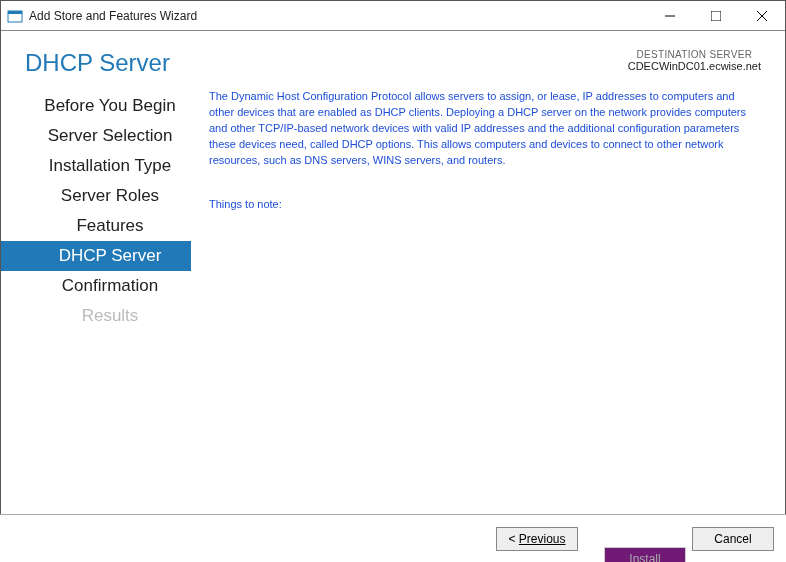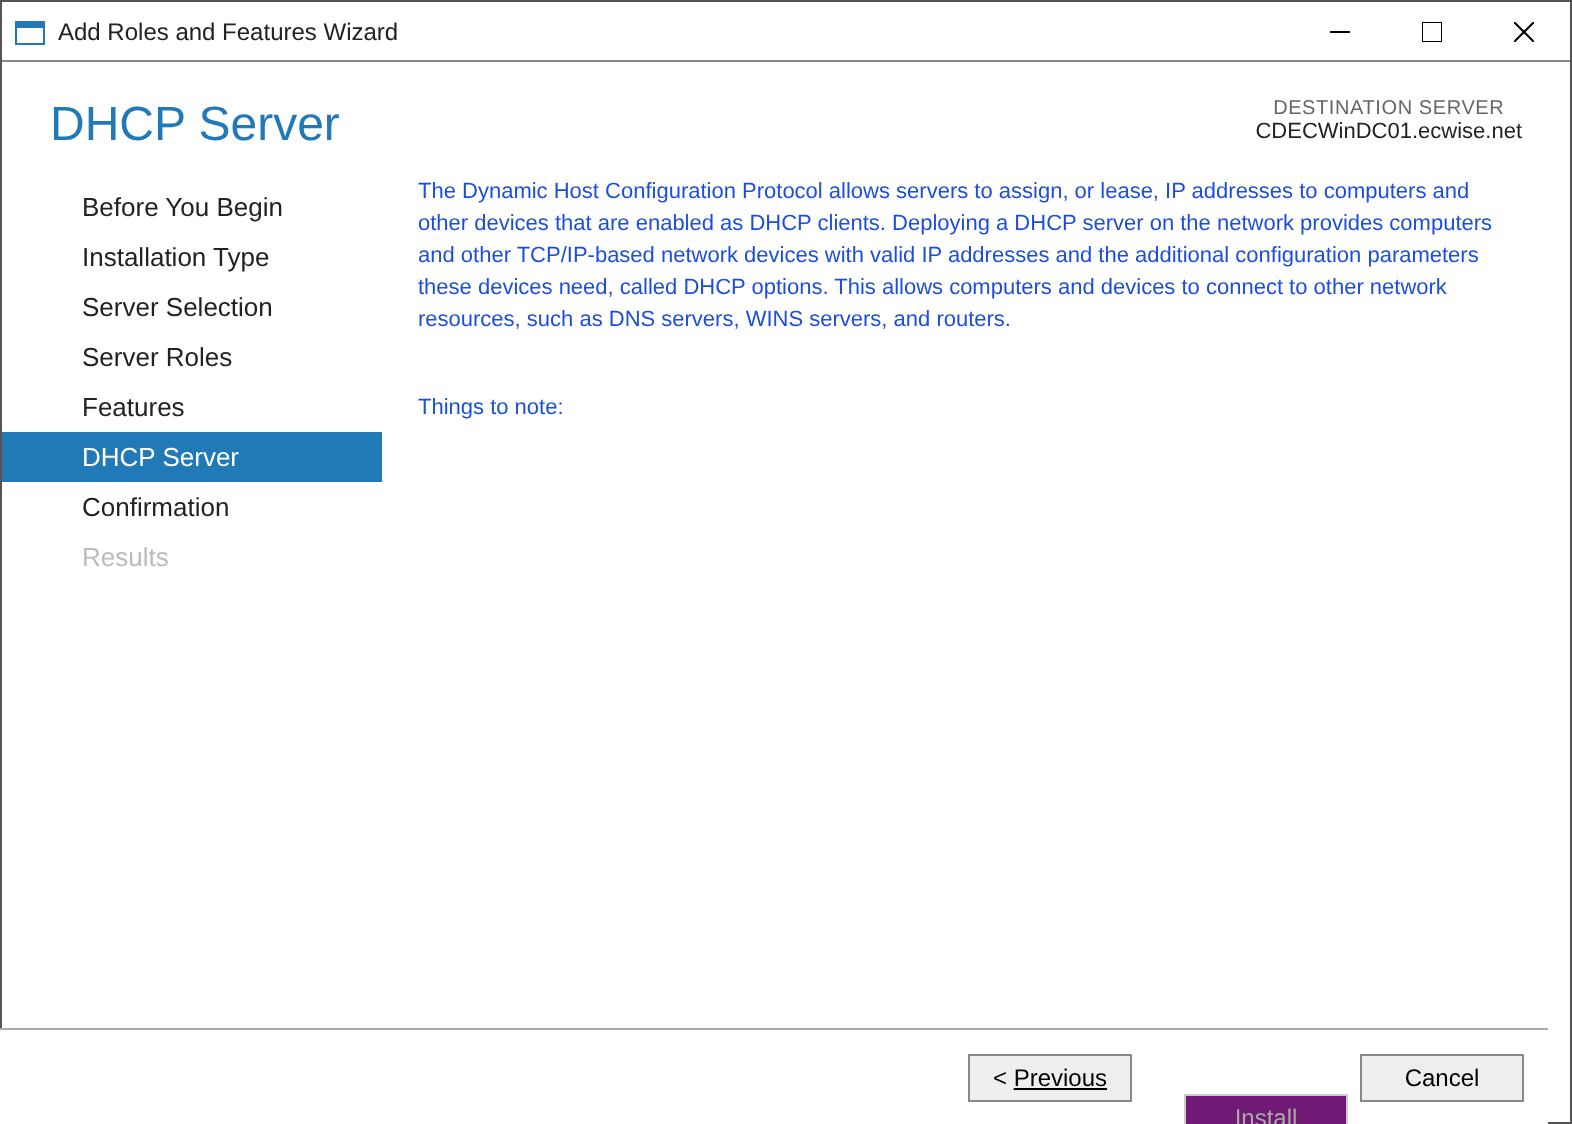--- a/index.html
+++ b/index.html
@@ -9,45 +9,45 @@
 .titlebar .title { font-size: 12px; color: #222; flex: 1; }
 .winctrl { width: 46px; height: 30px; display: flex; align-items: center; justify-content: center; }
 .winctrl svg { width: 10px; height: 10px; }
 .header { display: flex; justify-content: space-between; align-items: flex-start; padding: 18px 24px 8px 24px; }
 .header-title { font-size: 24px; font-weight: 300; color: #2279b7; }
 .header-dest { text-align: center; font-size: 11px; color: #555; }
 .header-dest .line1 { font-size: 10px; letter-spacing: 0.3px; color: #666; }
 .header-dest .line2 { font-size: 11px; color: #222; }
 .content { display: flex; height: 420px; }
 .sidebar { width: 190px; padding-top: 6px; }
-.nav-item { padding: 5px 12px 5px 40px; font-size: 13px; color: #222; cursor: pointer; }
+.nav-item { padding: 5px 12px 5px 40px; font-size: 17px; color: #222; cursor: pointer; text-align: center; }
 .nav-item.selected { background: #2279b7; color: #fff; }
 .nav-item.disabled { color: #bbb; cursor: default; }
 .main { flex: 1; padding: 4px 24px 0 18px; font-size: 11px; color: #1d4ed8; line-height: 1.45; }
 .main .intro { margin-bottom: 18px; }
 .main .note-heading { margin-bottom: 10px; margin-top: 28px; }
 .main ul { list-style: disc; padding-left: 18px; }
 .main li { margin-bottom: 8px; }
-.footer { position: absolute; bottom: 0; left: 0; right: 12px; border-top: 1px solid #aaa; height: 48px; display: flex; justify-content: flex-end; align-items: center; padding-right: 12px; gap: 6px; background: #fff; }
+.footer { position: absolute; bottom: 0; left: 0; right: 0; border-top: 1px solid #aaa; height: 48px; display: flex; justify-content: flex-end; align-items: center; padding-right: 12px; gap: 6px; background: #fff; }
 .btn { min-width: 82px; height: 24px; font-size: 12px; border: 1px solid #888; background: #eee; cursor: pointer; }
 .btn.default { outline: 1px solid #2279b7; outline-offset: -2px; }
 .btn.disabled { color: #aaa; border-color: #ccc; background: #701a75; cursor: default; margin-top: 40px; }
 .btn .u { text-decoration: underline; }
 </style>
 </head>
 <body>
 
 <div class="titlebar">
   <span class="icon">
     <svg viewBox="0 0 16 16">
         <rect x="1" y="3" width="14" height="11" fill="#fff" stroke="#2279b7"></rect>
         <rect x="1" y="3" width="14" height="3" fill="#2279b7"></rect>
       </svg>
   </span>
-  <span class="title">Add Roles and Features Wizard</span>
+  <span class="title">Add Store and Features Wizard</span>
   <div class="winctrl">
       <svg viewBox="0 0 10 10">
         <line x1="0" y1="5" x2="10" y2="5" stroke="#000"></line>
       </svg>
     </div>
   <div class="winctrl">
       <svg viewBox="0 0 10 10">
         <rect x="0" y="0" width="10" height="10" fill="none" stroke="#000"></rect>
       </svg>
     </div>
@@ -63,22 +63,22 @@
   <div class="header-title">DHCP Server</div>
   <div class="header-dest">
     <div class="line1">DESTINATION SERVER</div>
     <div class="line2">CDECWinDC01.ecwise.net</div>
   </div>
 </div>
 
 <div class="content">
   <div class="sidebar">
     <div class="nav-item">Before You Begin</div>
+    <div class="nav-item">Server Selection</div>
     <div class="nav-item">Installation Type</div>
-    <div class="nav-item">Server Selection</div>
     <div class="nav-item">Server Roles</div>
     <div class="nav-item">Features</div>
     <div class="nav-item selected">DHCP Server</div>
     <div class="nav-item">Confirmation</div>
     <div class="nav-item disabled">Results</div>
   </div>
   <div class="main">
     <p class="intro">The Dynamic Host Configuration Protocol allows servers to assign, or lease, IP addresses to computers and other devices that are enabled as DHCP clients. Deploying a DHCP server on the network provides computers and other TCP/IP-based network devices with valid IP addresses and the additional configuration parameters these devices need, called DHCP options. This allows computers and devices to connect to other network resources, such as DNS servers, WINS servers, and routers.</p>
     <p class="note-heading">Things to note:</p>
   </div>

